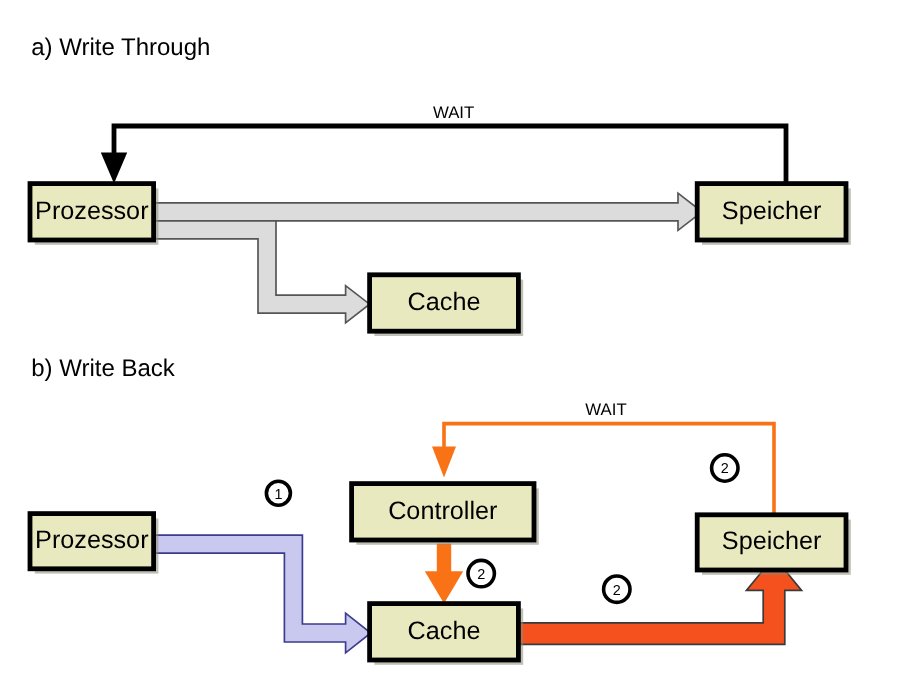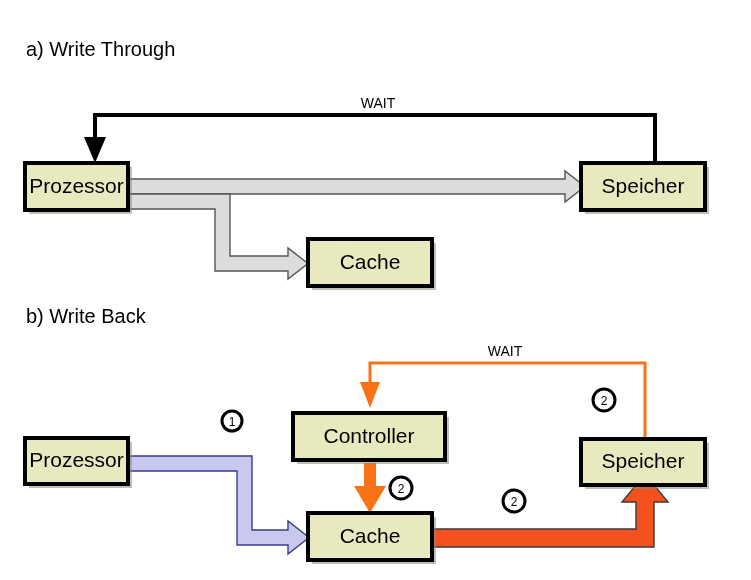--- a/index.html
+++ b/index.html
@@ -11,21 +11,21 @@
     width: 751px;
     height: 580px;
     font-family: "Liberation Sans", sans-serif;
     color: #000000;
     overflow: hidden;
     position: relative;
   }
   #diagram-root {
     position: absolute;
     left: 0;
-    top: 10px;
+    top: 0;
     width: 751px;
     height: 462px;
   }
   svg#diagram-svg {
     display: block;
     width: 751px;
     height: 580px;
   }
   .section-title {
     font-size: 20px;

